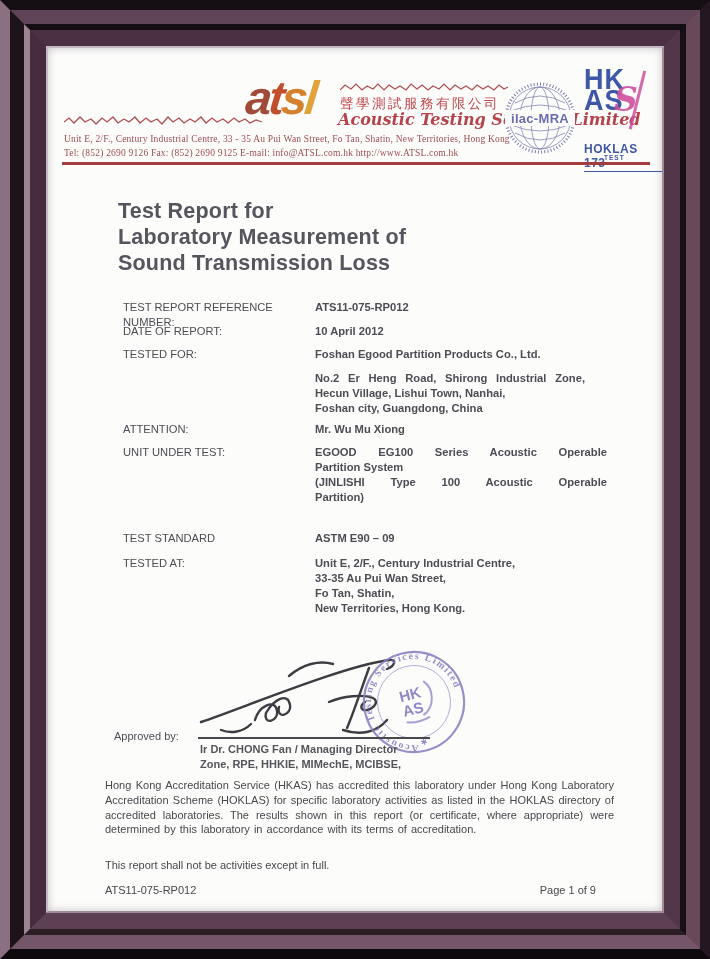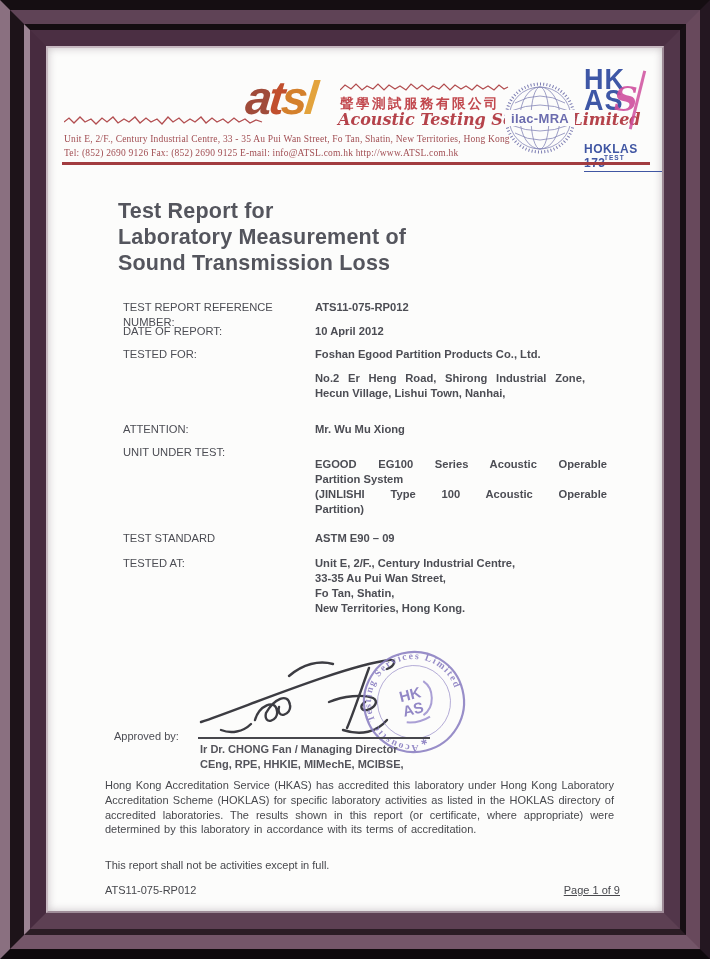--- a/index.html
+++ b/index.html
@@ -16,21 +16,21 @@
   .f5{width:100%;height:100%;box-sizing:border-box;border:2px solid;
       border-color:#c7b9c1 #9f8c98 #9f8c98 #c7b9c1;}
   .paper{position:relative;width:100%;height:100%;background:#fcfcfb;
       box-shadow:inset 0 0 8px rgba(70,45,65,.28);}
   .abs{position:absolute;}
 
   
   .logo-word{left:198px;top:26px;font-size:47px;font-weight:900;font-style:italic;
       letter-spacing:-3px;line-height:1;transform:skewX(-6deg);}
   .company-cn{left:292px;top:47px;font-family:"Liberation Serif",serif;font-size:13.5px;
-      font-weight:700;color:#c2494f;letter-spacing:2.5px;white-space:nowrap;}
+      font-weight:400;color:#c2494f;letter-spacing:2.5px;white-space:nowrap;}
   .company-en{left:290px;top:62px;font-family:"DejaVu Serif","Liberation Serif",serif;
       font-style:italic;font-weight:700;font-size:16px;color:#b5434b;white-space:nowrap;}
   .addr{left:16px;font-family:"Liberation Serif",serif;font-size:9.5px;color:#a14d52;
       letter-spacing:.2px;white-space:nowrap;}
   .rule{left:14px;top:114px;width:588px;height:2.5px;background:var(--rule-red,#a23c40);}
   .hkas-box{left:536px;top:20px;width:66px;}
   .hkas-letters{font-size:27px;font-weight:900;color:var(--hkas-blue,#3e57a6);
       line-height:21px;letter-spacing:1px;transform:scaleY(1.08);transform-origin:top left;}
   .hkas-s{position:absolute;left:30px;top:12px;font-family:"DejaVu Serif",serif;
       font-style:italic;font-size:33px;font-weight:700;color:var(--hkas-pink,#cf4f9e);opacity:.9;}
@@ -42,33 +42,33 @@
 
   
   .title{left:70px;top:150px;font-size:21.5px;font-weight:700;color:#54555d;
       line-height:26px;letter-spacing:.2px;}
 
   
   .flabel{left:75px;width:190px;font-size:11.2px;font-weight:400;color:#4c4d54;line-height:15px;}
   .fvalue{left:267px;width:300px;font-size:11.2px;font-weight:700;color:#4c4d54;line-height:15px;}
   .stretch{text-align:justify;text-align-last:justify;}
   .w270{width:270px;}
-  .w292{width:292px;margin-top:12px;}
+  .w292{width:292px;}
 
   
   .approved{left:66px;top:682px;font-size:11px;color:#4c4d54;}
   .sigline{left:150px;top:689px;width:232px;height:1.6px;background:#47474c;}
   .signame{left:152px;top:694px;font-size:11px;font-weight:700;color:#54545b;line-height:14.5px;}
 
   
   .foot-para{left:57px;top:730px;width:509px;font-size:11px;line-height:14.8px;
       color:#47484d;text-align:justify;word-spacing:1px;}
   .foot-note{left:57px;top:811px;font-size:11px;color:#47484d;}
   .foot-ref{left:57px;top:836px;font-size:11px;color:#47484d;}
-  .foot-page{right:42px;top:836px;font-size:11px;color:#47484d;text-decoration:underline;}
+  .foot-page{right:66px;top:836px;font-size:11px;color:#47484d;}
 </style>
 </head>
 <body>
 
 <div class="f1">
 <div class="f2">
 <div class="f3">
 <div class="f4">
 <div class="f5">
 <div class="paper">
@@ -120,20 +120,21 @@
   <div class="abs fvalue" style="top:252px">ATS11-075-RP012</div>
 
   <div class="abs flabel" style="top:276px">DATE OF REPORT:</div>
   <div class="abs fvalue" style="top:276px">10 April 2012</div>
 
   <div class="abs fvalue" style="top:299px">Foshan Egood Partition Products Co., Ltd.</div>
   <div class="abs flabel" style="top:299px">TESTED FOR:</div>
   <div class="abs fvalue w270" style="top:323px">
     <div class="stretch">No.2 Er Heng Road, Shirong Industrial Zone,</div>
     <div>Hecun Village, Lishui Town, Nanhai,</div>
+    <div>Foshan city, Guangdong, China</div>
   </div>
 
   <div class="abs flabel" style="top:374px">ATTENTION:</div>
   <div class="abs fvalue" style="top:374px">Mr. Wu Mu Xiong</div>
 
   <div class="abs flabel" style="top:397px">UNIT UNDER TEST:</div>
   <div class="abs fvalue w292" style="top:397px">
     <div class="stretch">EGOOD EG100 Series Acoustic Operable</div>
     <div>Partition System</div>
     <div class="stretch">(JINLISHI Type 100 Acoustic Operable</div>
@@ -175,21 +176,21 @@
       <text x="43" y="53" font-family="Liberation Sans,sans-serif" font-size="15" font-weight="900" fill="#8478bf">HK</text>
       <text x="43" y="68" font-family="Liberation Sans,sans-serif" font-size="15" font-weight="900" fill="#8478bf">AS</text>
       <path d="M70,38 c9,10 5,28 -8,33 M44,74 q12,4 24,0" fill="none" stroke="#9f93d0" stroke-width="2"></path>
     </g>
   </svg>
 
   <div class="abs approved">Approved by:</div>
   <div class="abs sigline"></div>
   <div class="abs signame">
     <div>Ir Dr. CHONG Fan / Managing Director</div>
-    <div>CEng, RPE, HHKIE, MIMechE, MCIBSE,</div>
+    <div>Zone, RPE, HHKIE, MIMechE, MCIBSE,</div>
   </div>
 
   <div class="abs foot-para">Hong Kong Accreditation Service (HKAS) has accredited this laboratory under Hong Kong Laboratory Accreditation Scheme (HOKLAS) for specific laboratory activities as listed in the HOKLAS directory of accredited laboratories. The results shown in this report (or certificate, where appropriate) were determined by this laboratory in accordance with its terms of accreditation.</div>
   <div class="abs foot-note">This report shall not be activities except in full.</div>
   <div class="abs foot-ref">ATS11-075-RP012</div>
   <div class="abs foot-page">Page 1 of 9</div>
 
 </div>
 </div>
         </div>

